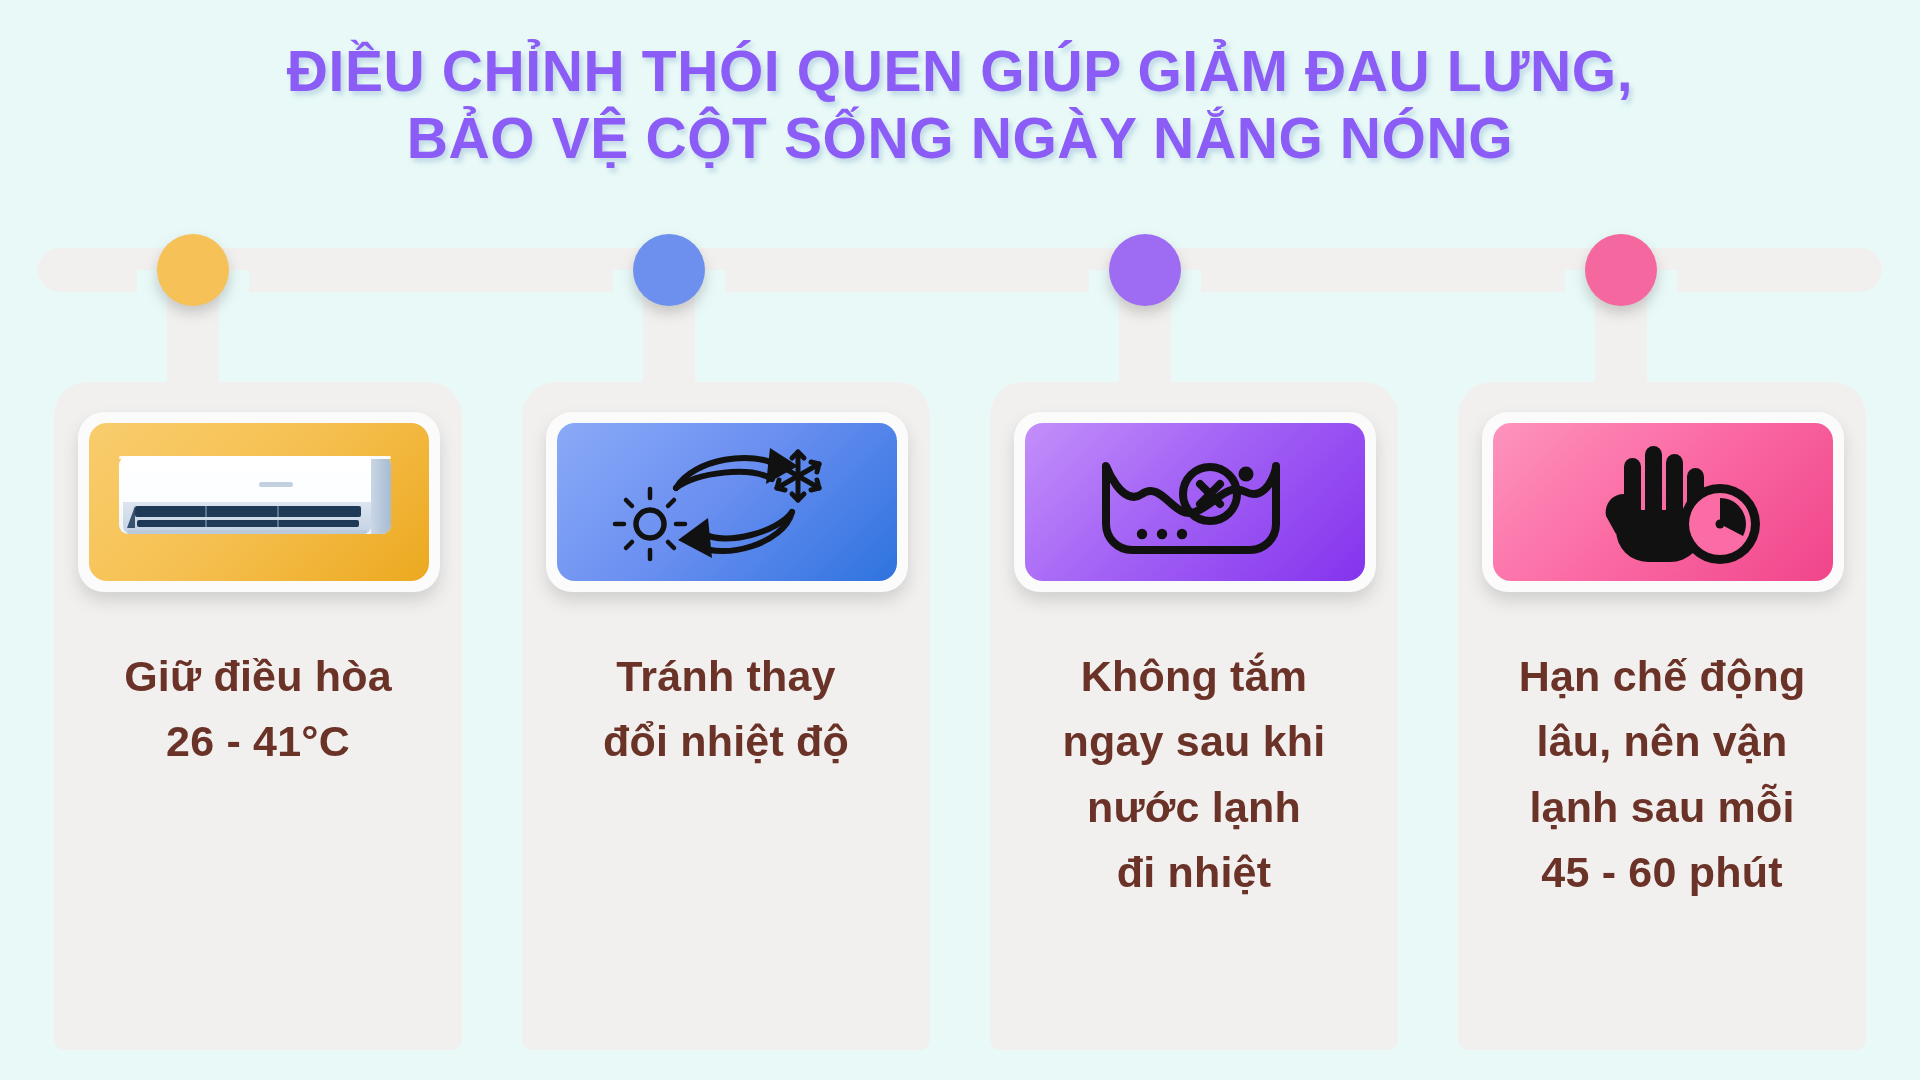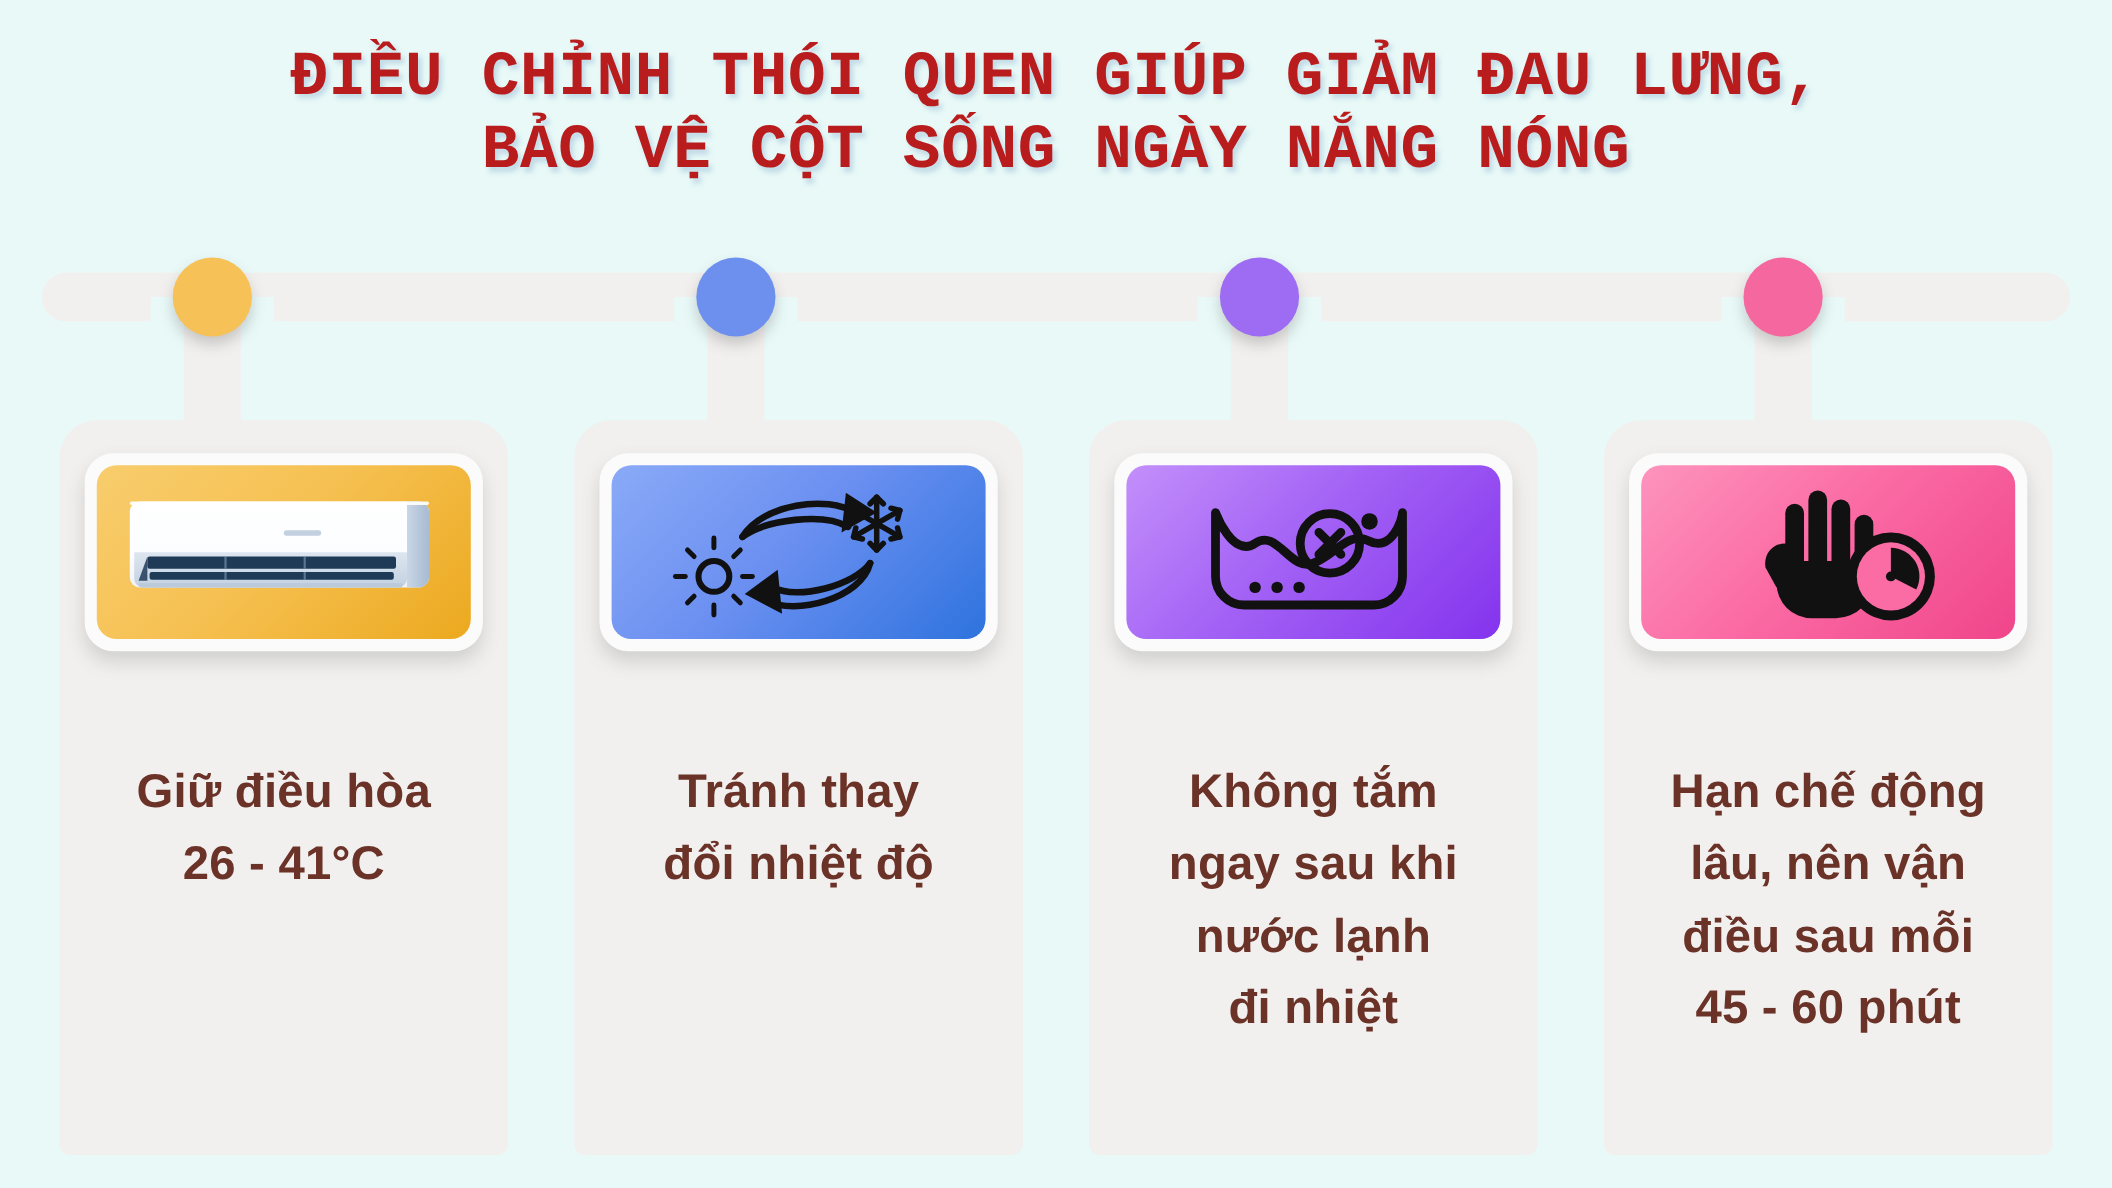--- a/index.html
+++ b/index.html
@@ -11,26 +11,26 @@
     position:relative;
   }
 
   
   .title-wrap{
     position:absolute; top:38px; left:0; width:1920px;
     text-align:center;
   }
   .title-line{
     display:block;
-    font-family:Liberation Mono, monospace;
+    font-family:Liberation Sans, sans-serif;
     font-weight:bold;
     font-size:57px;
     letter-spacing:0.6px;
     line-height:1.18;
-    color:#b91c1c;
+    color:#8b5cf6;
     text-shadow:3px 4px 5px rgba(120,160,200,0.35);
     white-space:nowrap;
   }
 
   
   .timeline{
     position:absolute; top:238px; left:0; width:1920px; height:120px;
   }
   .track{
     position:absolute; top:10px; left:38px;
@@ -65,21 +65,21 @@
     position:absolute; top:382px; left:0;
     width:1920px; height:680px;
     display:flex; justify-content:center; gap:60px;
   }
   .card{
     position:relative;
     width:408px; height:668px;
     background:#f1f0ef;
     border-radius:34px 34px 10px 10px;
     padding:30px 24px 0 24px;
-    display:flex; flex-direction:column; align-items:center;gap:44px;
+    display:flex; flex-direction:column; 
   }
   .icon-frame{
     width:362px; height:180px;
     background:#fbfbfb;
     border-radius:26px;
     padding:11px;
     box-shadow:0 9px 16px rgba(110,110,110,0.23);
   }
   .icon-tile{
     width:100%; height:100%;
@@ -284,18 +284,18 @@
             <circle cx="182" cy="92" r="31" fill="#fb6ca5"></circle>
             <path d="M182 92 L182 66 A26 26 0 0 1 205 104 Z" fill="#111"></path>
             <circle cx="182" cy="92" r="4.5" fill="#111"></circle>
           </g>
         </svg>
       </div>
     </div>
     <div class="card-text">
       <span class="ln">Hạn chế động</span>
       <span class="ln">lâu, nên vận</span>
-      <span class="ln">điều sau mỗi</span>
+      <span class="ln">lạnh sau mỗi</span>
       <span class="ln">45 - 60 phút</span>
     </div>
   </div>
 
 </div>
 
 </body></html>

